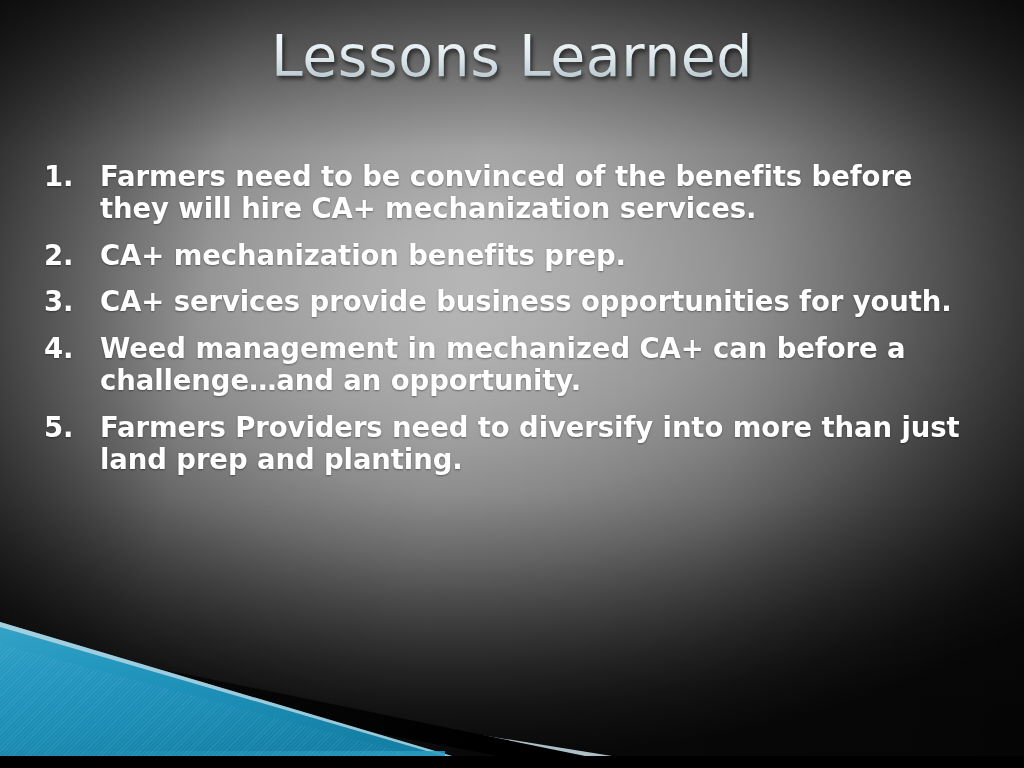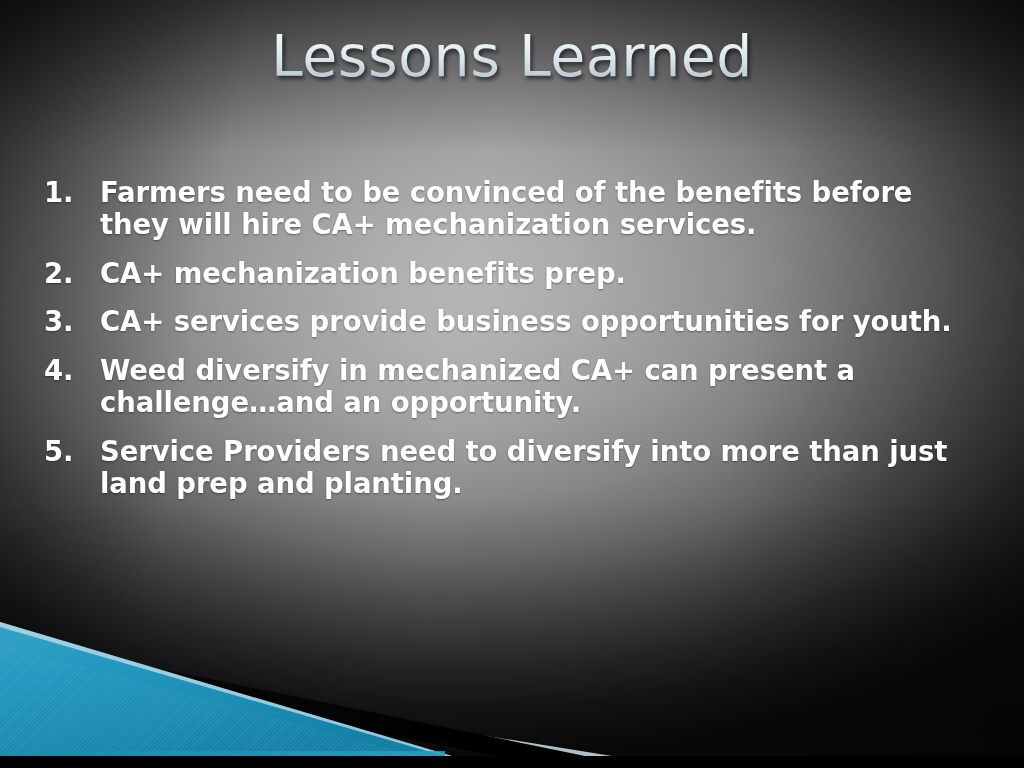--- a/index.html
+++ b/index.html
@@ -114,21 +114,20 @@
     position: absolute;
     left: 8px;
     top: 0;
     width: 44px;
     text-align: left;
     font-weight: bold;
     color: #ffffff;
   }
   ol.lessons > li .txt {
     display: block;
-    margin-top: 16px;
   }
 
   
   .corner-deco {
     position: absolute;
     left: 0;
     bottom: 0;
     width: 700px;
     height: 160px;
     pointer-events: none;
@@ -174,25 +173,25 @@
       <li>
         <span class="num">2.</span>
         <span class="txt">CA+ mechanization benefits prep.</span>
       </li>
       <li>
         <span class="num">3.</span>
         <span class="txt">CA+ services provide business opportunities for youth.</span>
       </li>
       <li>
         <span class="num">4.</span>
-        <span class="txt">Weed diversify in mechanized CA+ can present a challenge…and an opportunity.</span>
+        <span class="txt">Weed management in mechanized CA+ can before a challenge…and an opportunity.</span>
       </li>
       <li>
         <span class="num">5.</span>
-        <span class="txt">Service Providers need to diversify into more than just land prep and planting.</span>
+        <span class="txt">Farmers Providers need to diversify into more than just land prep and planting.</span>
       </li>
     </ol>
   </div>
 
   <div class="corner-deco">
     <svg width="700" height="160" viewBox="0 0 700 160">
       <defs>
         <linearGradient id="cyanGrad" x1="0" y1="0" x2="0.55" y2="1">
           <stop offset="0%" stop-color="#35a3c6"></stop>
           <stop offset="35%" stop-color="#2397bf"></stop>

